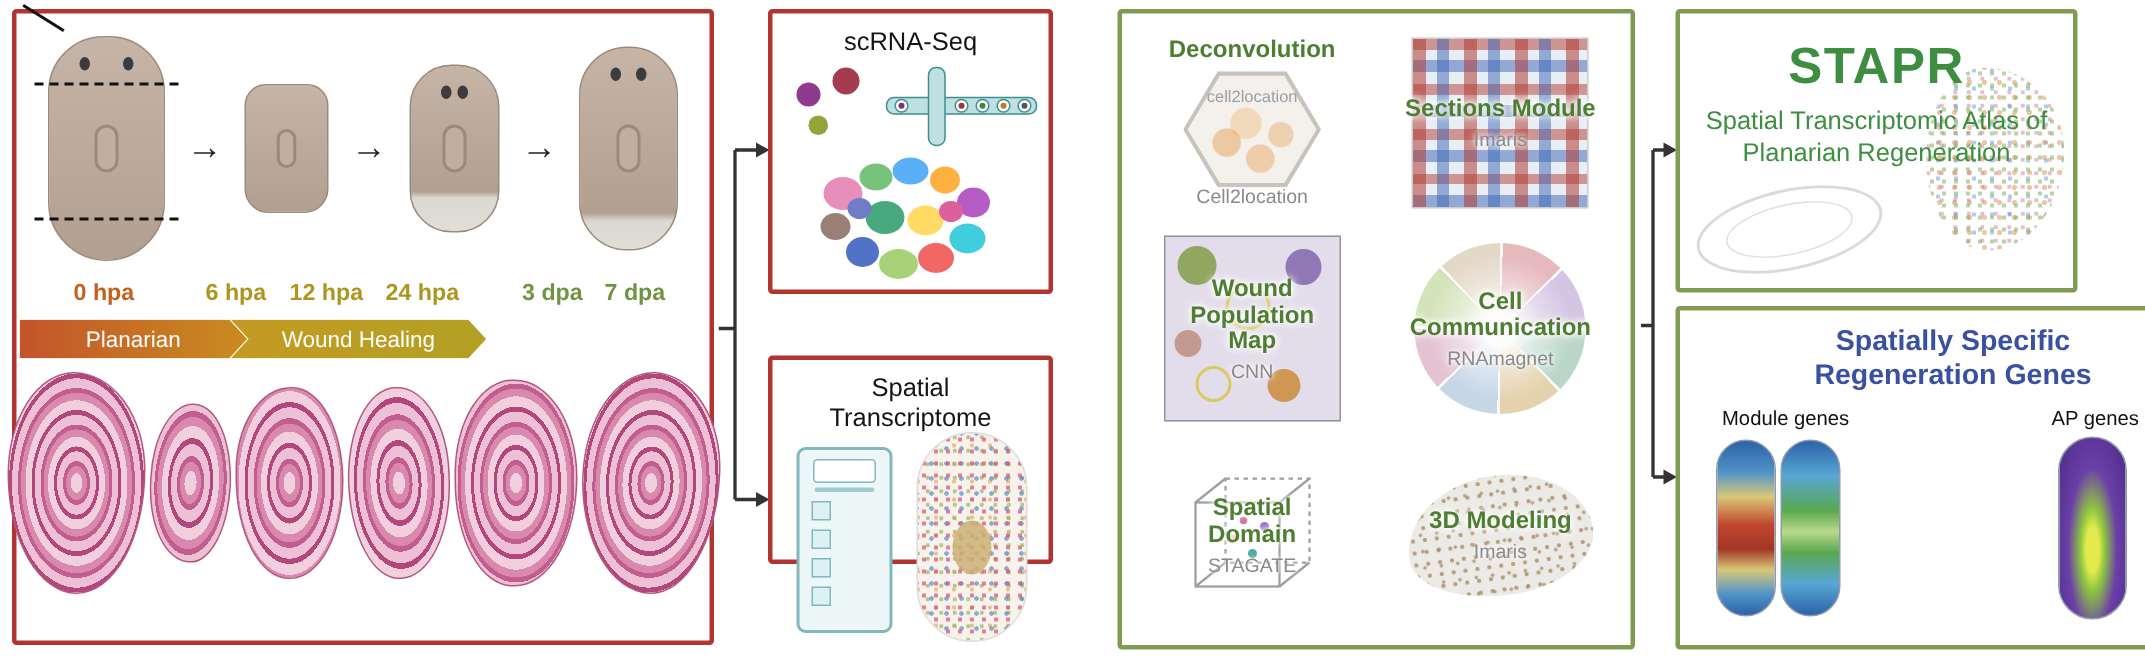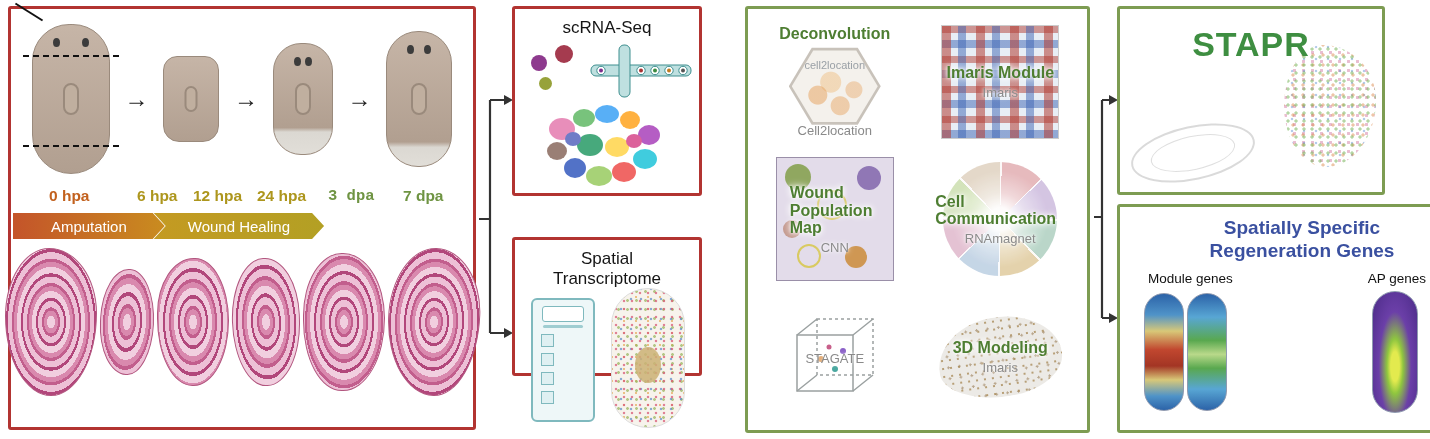--- a/index.html
+++ b/index.html
@@ -35,21 +35,21 @@
   .worm-2 .pharynx { width:13px; height:26px; }
   .cut { position:absolute; left:-10px; right:-10px; height:0; border-top:2.5px dashed #111; }
   .cut-top { top:30px; } .cut-bottom { bottom:26px; }
   .blade { position:absolute; top:-14px; left:-20px; width:32px; height:0;
            border-top:2.5px solid #111; transform:rotate(32deg); }
 
   .timeline { position:absolute; top:178px; left:0; right:0; height:22px; font-size:15.5px; font-weight:600; }
   .tp { position:absolute; white-space:nowrap; }
   .tp-orange { color:#c2611e; } .tp-olive { color:#ad961d; } .tp-green { color:#6f9443; }
   .tp-0 { left:38px; } .tp-1 { left:126px; } .tp-2 { left:182px; }
-  .tp-3 { left:246px; } .tp-4 { left:317px;font-family:Liberation Mono, monospace; } .tp-5 { left:392px; }
+  .tp-3 { left:246px; } .tp-4 { left:337px; } .tp-5 { left:392px; }
 
   .phase-bar { position:absolute; top:204px; left:2px; right:2px; height:26px; display:flex; }
   .seg { display:flex; align-items:center; justify-content:center;
          color:#fff; font-size:15px; white-space:nowrap; }
   .seg-1 { flex:0.98 1 0; background:linear-gradient(90deg,#c4542a,#c98c1f);
            clip-path:polygon(0 0,calc(100% - 12px) 0,100% 50%,calc(100% - 12px) 100%,0 100%); }
   .seg-2 { flex:1.1 1 0; margin-left:-11px; background:linear-gradient(90deg,#c49a22,#b3a024);
            clip-path:polygon(0 0,calc(100% - 12px) 0,100% 50%,calc(100% - 12px) 100%,0 100%,12px 50%); }
   .seg-3 { flex:1.02 1 0; margin-left:-11px; background:linear-gradient(90deg,#8a9a33,#6f9443);
            clip-path:polygon(0 0,calc(100% - 14px) 0,100% 50%,calc(100% - 14px) 100%,0 100%,12px 50%);margin-top:32px; }
@@ -103,21 +103,21 @@
              transform:translate(-50%,-50%); width:26px; height:36px; border-radius:50%;
              background:rgba(203,176,116,.85); }
 
   
   #methods-panel { left:745px; top:6px; width:345px; height:427px; }
   .methods-grid { position:absolute; inset:5px; display:grid;
                   grid-template-columns:1fr 1fr; grid-template-rows:1fr 1fr 1fr; gap:2px; }
   .method { position:relative; display:flex; flex-direction:column;
             align-items:center; justify-content:center; overflow:hidden; }
   .m-title { position:relative; z-index:2; color:#4e7e32; font-weight:bold; font-size:16px;
-             text-align:left; line-height:1.12;
+             text-align:center; line-height:1.12;
              text-shadow:0 0 3px #fff,0 0 6px #fff,0 0 8px #fff; }
   .m-tool { position:relative; z-index:2; color:#8a8a8a; font-size:13px; margin-top:3px;
             text-shadow:0 0 3px #fff,0 0 6px #fff; }
   .m-art { position:absolute; z-index:1; }
 
   .hexwrap { position:relative; width:92px; height:82px; margin-top:2px; }
   .hex-outer, .hex-inner { position:absolute;
       clip-path:polygon(25% 3%,75% 3%,100% 50%,75% 97%,25% 97%,0% 50%); }
   .hex-outer { inset:0; background:#c8c2ba; }
   .hex-inner { inset:3px; background:#f4f1ec;
@@ -250,21 +250,21 @@
     <div class="timeline">
       <span class="tp tp-0 tp-orange">0 hpa</span>
       <span class="tp tp-1 tp-olive">6 hpa</span>
       <span class="tp tp-2 tp-olive">12 hpa</span>
       <span class="tp tp-3 tp-olive">24 hpa</span>
       <span class="tp tp-4 tp-green">3 dpa</span>
       <span class="tp tp-5 tp-green">7 dpa</span>
     </div>
 
     <div class="phase-bar">
-      <div class="seg seg-1">Amputation</div>
+      <div class="seg seg-1">Planarian</div>
       <div class="seg seg-2">Wound Healing</div>
       <div class="seg seg-3">Regeneration</div>
     </div>
 
     <div class="tissue-row">
       <div class="tissue t-1"></div>
       <div class="tissue t-2"></div>
       <div class="tissue t-3"></div>
       <div class="tissue t-4"></div>
       <div class="tissue t-5"></div>
@@ -341,21 +341,21 @@
         <div class="hexwrap">
           <div class="hex-outer"></div>
           <div class="hex-inner"></div>
           <span class="hex-word">cell2location</span>
         </div>
         <div class="m-tool">Cell2location</div>
       </div>
 
       <div class="method m-module">
         <div class="m-art art-heatmap"></div>
-        <div class="m-title">Imaris Module</div>
+        <div class="m-title">Sections Module</div>
         <div class="m-tool">Imaris</div>
       </div>
 
       <div class="method m-cellmap">
         <div class="m-art art-cellmap">
           <span class="cm-green"></span>
           <span class="cm-purple"></span>
           <span class="cm-mauve"></span>
           <span class="cm-orange"></span>
           <span class="cm-ring1"></span>
@@ -379,20 +379,21 @@
             <line x1="10" y1="26" x2="30" y2="10"></line>
             <line x1="66" y1="26" x2="86" y2="10"></line>
             <line x1="10" y1="82" x2="30" y2="66"></line>
             <line x1="66" y1="82" x2="86" y2="66"></line>
           </g>
           <circle cx="34" cy="50" r="3" fill="#d98a3c"></circle>
           <circle cx="48" cy="60" r="3" fill="#4aa8a0"></circle>
           <circle cx="56" cy="42" r="3" fill="#8a5fc8"></circle>
           <circle cx="42" cy="38" r="2.5" fill="#c85f8a"></circle>
         </svg>
+        <div class="m-title">Spatial Domain</div>
         <div class="m-tool">STAGATE</div>
       </div>
 
       <div class="method m-3d">
         <div class="m-art art-cloud"></div>
         <div class="m-title">3D Modeling</div>
         <div class="m-tool">Imaris</div>
       </div>
 
     </div>
@@ -401,20 +402,21 @@
   <svg class="connector" id="right-connector" viewBox="0 0 24 439">
     <path d="M0,217 H8 M8,100 V318 M8,100 H16 M8,318 H16" stroke="#333" stroke-width="2.2" fill="none"></path>
     <polygon points="15,95 24,100 15,105" fill="#333"></polygon>
     <polygon points="15,313 24,318 15,323" fill="#333"></polygon>
   </svg>
 
   <section class="panel green" id="stapr-panel">
     <div class="stapr-worm"></div>
     <div class="stapr-umap"></div>
     <div class="h-stapr">STAPR</div>
+    <div class="stapr-sub">Spatial Transcriptomic Atlas of Planarian Regeneration</div>
   </section>
 
   <section class="panel green" id="genes-panel">
     <div class="h-genes">Spatially Specific Regeneration Genes</div>
     <div class="genes-art">
       <span class="lbl lbl-module">Module genes</span>
       <span class="lbl lbl-ap">AP genes</span>
       <div class="module-caps">
         <div class="cap cap-1"></div>
         <div class="cap cap-2"></div>

